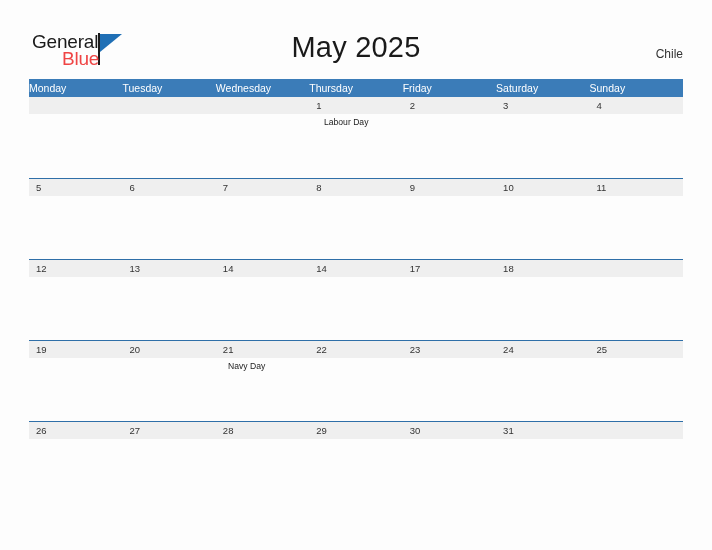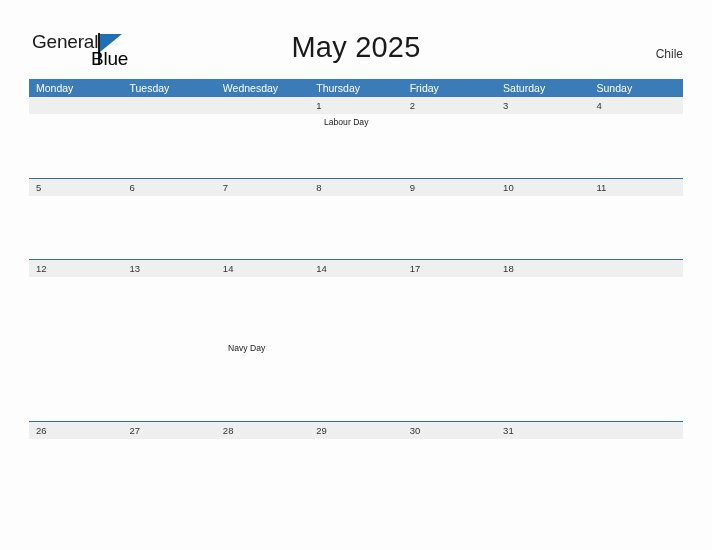--- a/index.html
+++ b/index.html
@@ -46,23 +46,22 @@
     letter-spacing: -0.2px;
     color: #1a1a1a;
     font-family: "Liberation Sans", sans-serif;
   }
   .logo-blue {
     position: absolute;
     left: 30px;
     top: 17px;
     font-size: 19px;
     letter-spacing: -0.2px;
-    color: #000000;
-    font-family: "Liberation Sans", sans-serif;
-    margin-left: 29px;
+    color: #ef4444;
+    font-family: "Liberation Sans", sans-serif;
   }
   .logo-flag {
     position: absolute;
     left: 68px;
     top: 3px;
     width: 0;
     height: 0;
     border-left: 22px solid #1f6fb5;
     border-bottom: 18px solid transparent;
   }
@@ -110,21 +109,20 @@
     width: 654px;
     height: 18px;
     background: #3b7cb8;
   }
   .weekday-cell {
     width: 93.43px;
     height: 18px;
     line-height: 18px;
     color: #ffffff;
     font-size: 10.5px;
-    padding-left: 7px;
     box-sizing: border-box;
     font-family: "Liberation Sans", sans-serif;
   }
 
   .week-row {
     width: 654px;
     height: 81px;
     position: relative;
   }
   .week-row .daynum-band {
@@ -298,20 +296,29 @@
         <div class="event-cell">
             <div class="event-text"></div>
           </div>
         <div class="event-cell">
             <div class="event-text"></div>
           </div>
       </div>
     </div>
 
     <div class="week-row">
+      <div class="daynum-band">
+        <div class="daynum-cell">19</div>
+        <div class="daynum-cell">20</div>
+        <div class="daynum-cell">21</div>
+        <div class="daynum-cell">22</div>
+        <div class="daynum-cell">23</div>
+        <div class="daynum-cell">24</div>
+        <div class="daynum-cell">25</div>
+      </div>
       <div class="events-band">
         <div class="event-cell">
             <div class="event-text"></div>
           </div>
         <div class="event-cell">
             <div class="event-text"></div>
           </div>
         <div class="event-cell">
             <div class="event-text">Navy Day</div>
           </div>

